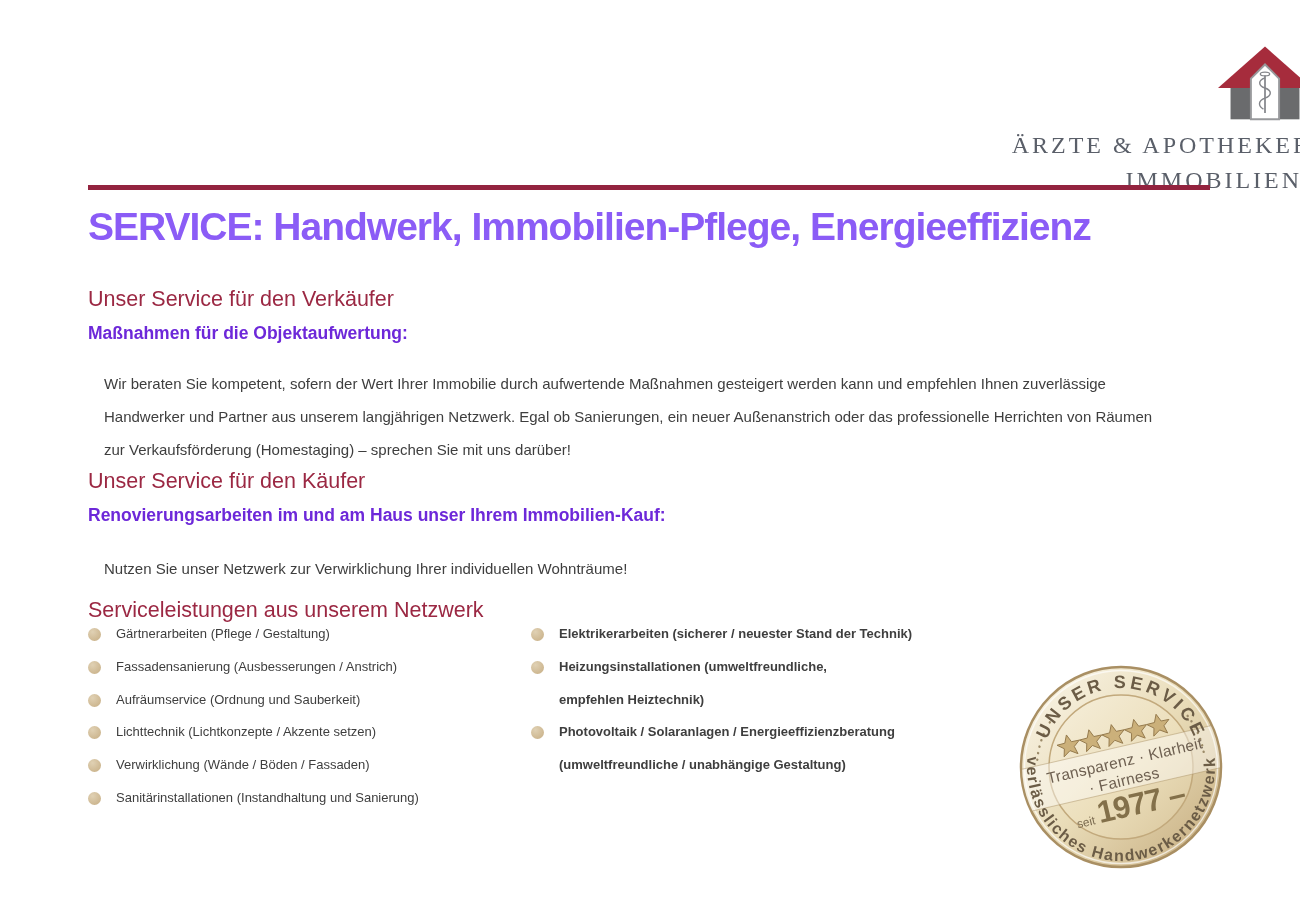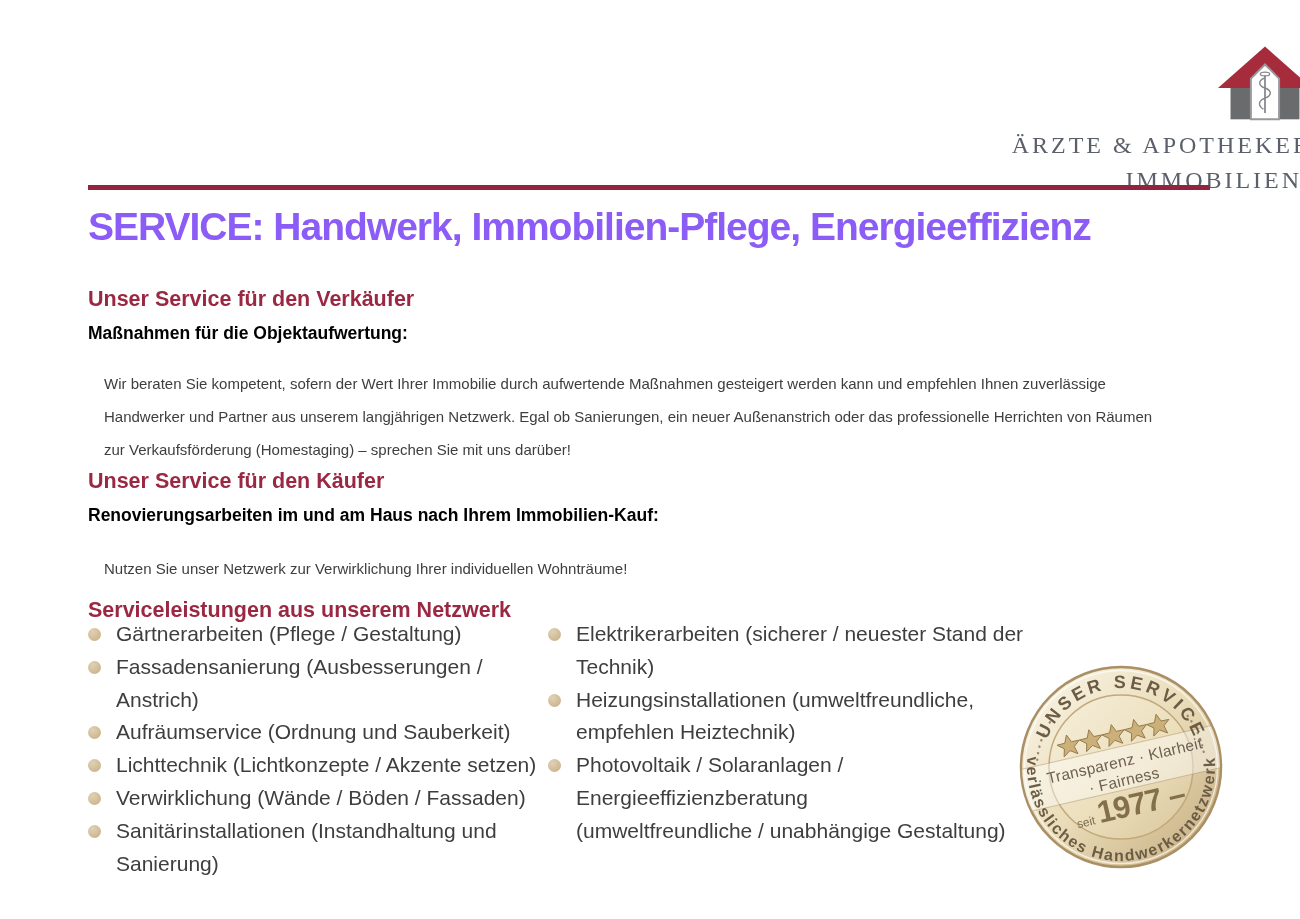--- a/index.html
+++ b/index.html
@@ -32,44 +32,44 @@
     background:#93233f;
   }
   h1.page-title{
     position:absolute;left:88px;top:205px;margin:0;
     font-size:39px;font-weight:700;letter-spacing:-1px;
     color:#8b5cf6;white-space:nowrap;
   }
   
   .red-h{
     position:absolute;left:88px;margin:0;
-    color:#9b2843;font-size:21.5px;font-weight:700;
+    color:#9b2843;font-size:21.5px;font-weight:400;
   }
   .sub-h{
     position:absolute;left:88px;margin:0;
-    color:#000000;font-size:17.5px;font-weight:700;
+    color:#6d28d9;font-size:17.5px;font-weight:700;
   }
   .body-text{
     position:absolute;left:88px;margin:16px;
     color:#3e3e3e;font-size:15px;line-height:33px;font-weight:400;
   }
   #seller-heading{top:287px;}
   #seller-subheading{top:323px;}
   #seller-body{top:351px;width:1062px;}
   #buyer-heading{top:469px;}
   #buyer-subheading{top:505px;}
   #buyer-body{top:536px;width:1062px;}
   #network-heading{top:598px;}
   
   ul.svc{
     position:absolute;top:618px;margin:0;padding:0;list-style:none;
-    color:#3e3e3e;font-size:21px;
+    color:#3e3e3e;font-size:13px;
   }
   #list-left{left:88px;width:465px;}
-  #list-right{left:548px;width:480px;}
+  #list-right{left:531px;width:480px;font-weight:bold;}
   ul.svc li{
     position:relative;padding-left:28px;line-height:32.8px;min-height:32.8px;
   }
   ul.svc .dot{
     position:absolute;left:0;top:10px;width:13px;height:13px;border-radius:50%;
     background:radial-gradient(circle at 35% 30%, #e0d1b4, #c6ad83);
   }
   ul.svc .l2{display:block;}
   
   .badge{
@@ -107,21 +107,21 @@
   </div>
 
   <div class="rule"></div>
   <h1 class="page-title">SERVICE: Handwerk, Immobilien-Pflege, Energieeffizienz</h1>
 
   <h2 class="red-h" id="seller-heading">Unser Service für den Verkäufer</h2>
   <h3 class="sub-h" id="seller-subheading">Maßnahmen für die Objektaufwertung:</h3>
   <p class="body-text" id="seller-body">Wir beraten Sie kompetent, sofern der Wert Ihrer Immobilie durch aufwertende Maßnahmen gesteigert werden kann und empfehlen Ihnen zuverlässige Handwerker und Partner aus unserem langjährigen Netzwerk. Egal ob Sanierungen, ein neuer Außenanstrich oder das professionelle Herrichten von Räumen zur Verkaufsförderung (Homestaging) – sprechen Sie mit uns darüber!</p>
 
   <h2 class="red-h" id="buyer-heading">Unser Service für den Käufer</h2>
-  <h3 class="sub-h" id="buyer-subheading">Renovierungsarbeiten im und am Haus nach Ihrem Immobilien-Kauf:</h3>
+  <h3 class="sub-h" id="buyer-subheading">Renovierungsarbeiten im und am Haus unser Ihrem Immobilien-Kauf:</h3>
   <p class="body-text" id="buyer-body">Nutzen Sie unser Netzwerk zur Verwirklichung Ihrer individuellen Wohnträume!</p>
 
   <h2 class="red-h" id="network-heading">Serviceleistungen aus unserem Netzwerk</h2>
 
   <ul class="svc" id="list-left">
     <li><span class="dot"></span><span>Gärtnerarbeiten (Pflege / Gestaltung)</span></li>
     <li><span class="dot"></span><span>Fassadensanierung (Ausbesserungen / Anstrich)</span></li>
     <li><span class="dot"></span><span>Aufräumservice (Ordnung und Sauberkeit)</span></li>
     <li><span class="dot"></span><span>Lichttechnik (Lichtkonzepte / Akzente setzen)</span></li>
     <li><span class="dot"></span><span>Verwirklichung (Wände / Böden / Fassaden)</span></li>

